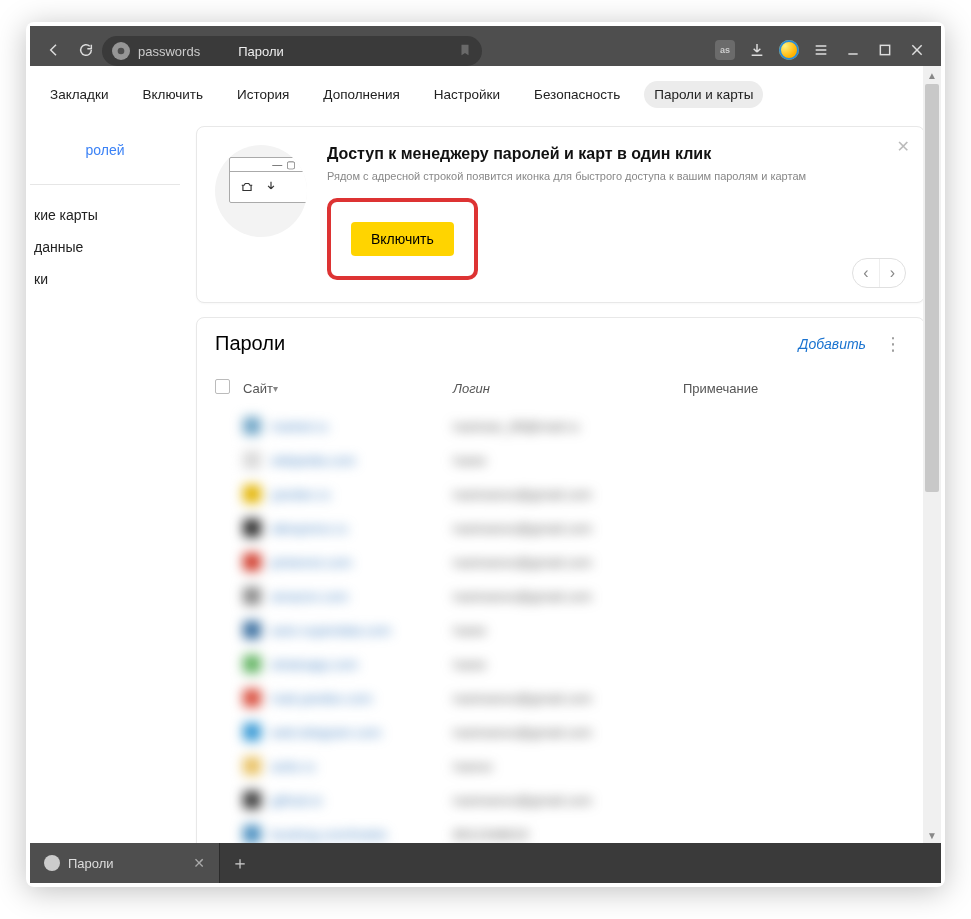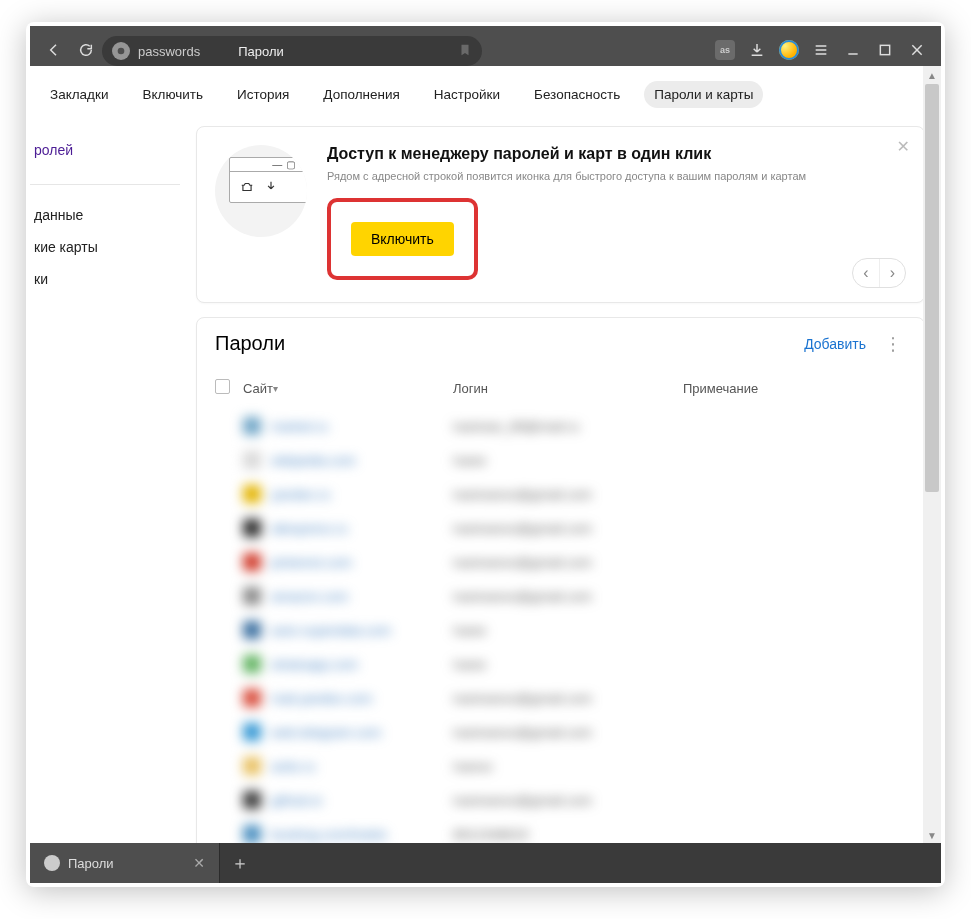--- a/index.html
+++ b/index.html
@@ -25,21 +25,21 @@
 .scroll-track { position:absolute; top:18px; bottom:18px; left:0; right:0; }
 .scroll-thumb { position:absolute; left:2px; right:2px; top:0; height:55%; background:#c8c8c8; border-radius:2px; }
 
 
 .navtabs { height: 56px; display:flex; align-items:center; gap: 14px; padding: 0 10px; font-size: 13.5px; color:#222; border-bottom: 0; }
 .navtab { padding: 6px 10px; border-radius: 14px; cursor:pointer; white-space:nowrap; }
 .navtab.active { background: #ececec; }
 
 .main-row { display:flex; height: calc(100% - 56px); }
 .sidebar { width: 150px; padding: 14px 0 0 0; }
-.side-search { height: 34px; border-bottom: 0; padding: 6px 4px; color:#4c1d95; font-size:14px; }
+.side-search { height: 34px; border-bottom: 0; padding: 6px 4px; color:#3b82f6; font-size:14px;text-align:center; }
 .side-sep { height: 1px; background:#e6e6e6; margin: 14px 0; }
 .side-item { padding: 8px 4px; font-size: 14px; color:#222; cursor:pointer; }
 
 .content { flex:1; padding: 0 16px 16px 16px; overflow:hidden; }
 
 .promo { background:#fff; border:1px solid #e8e8e8; border-radius:8px; padding: 18px 18px 22px 18px; position:relative; display:flex; gap: 20px; margin-top: 4px; box-shadow: 0 1px 2px rgba(0,0,0,.03); }
 .promo-illus { width: 92px; height: 92px; border-radius:50%; background:#f3f3f3; position:relative; flex-shrink:0; overflow:hidden; }
 .promo-illus .win { position:absolute; top:12px; left:14px; right:-6px; background:#fff; border:1px solid #aaa; border-radius:2px; }
 .promo-illus .winhdr { height:14px; border-bottom:1px solid #aaa; display:flex; justify-content:flex-end; align-items:center; gap:4px; padding:0 4px; font-size:10px; color:#555; }
 .promo-illus .winbody { height:30px; display:flex; align-items:center; gap:10px; padding-left:10px; }
@@ -49,27 +49,27 @@
 .promo-btn-wrap { margin-top: 14px; display:inline-block; padding: 20px; border: 4px solid #d33; border-radius: 10px; }
 .promo-btn { background:#ffd400; border:none; padding: 9px 20px; font-size:14px; border-radius:4px; cursor:pointer; }
 .promo-close { position:absolute; top:10px; right:14px; color:#bbb; cursor:pointer; font-size:16px; }
 .promo-nav { position:absolute; bottom:14px; right:18px; display:flex; border:1px solid #e0e0e0; border-radius:18px; overflow:hidden; }
 .promo-nav-btn { width:26px; height:28px; display:flex; align-items:center; justify-content:center; color:#888; cursor:pointer; }
 .promo-nav-btn + .promo-nav-btn { border-left:1px solid #eee; }
 
 .panel { background:#fff; border:1px solid #e8e8e8; border-radius:8px; margin-top: 14px; padding: 14px 18px 8px 18px; box-shadow: 0 1px 2px rgba(0,0,0,.03); }
 .panel-hdr { display:flex; align-items:center; margin-bottom: 18px; }
 .panel-hdr h2 { font-size: 20px; font-weight: 400; flex:1; }
-.add-link { color:#1a73d0; font-size:14px; cursor:pointer; margin-right: 14px; }
+.add-link { color:#1a73d0; font-size:14px; cursor:pointer; margin-right: 14px; font-style: italic; }
 .more-btn { color:#999; font-size:18px; cursor:pointer; padding:0 4px; }
 
 .tbl-hdr { display:flex; align-items:center; font-size:13px; color:#555; padding: 6px 0 12px 0; }
 .col-chk { width: 28px; }
 .col-site { width: 210px; display:flex; align-items:center; }
-.col-login { width: 230px; }
+.col-login { width: 230px; font-style: italic; }
 .col-note { flex:1; }
 .chkbox { width:15px; height:15px; border:1.5px solid #bbb; border-radius:2px; display:inline-block; cursor:pointer; }
 .sort-caret { font-size:10px; color:#888; }
 
 .rows { filter: blur(6px); }
 .row { display:flex; align-items:center; padding: 8px 0; font-size:13.5px; color:#333; }
 .row .fav { width:18px; height:18px; border-radius:3px; margin-right:10px; }
 .row .sitetxt { width:182px; color:#3a7bbf; white-space:nowrap; overflow:hidden; }
 .row .logintxt { width:230px; color:#555; white-space:nowrap; overflow:hidden; }
 
@@ -156,22 +156,22 @@
       <div class="navtab">Дополнения</div>
       <div class="navtab">Настройки</div>
       <div class="navtab">Безопасность</div>
       <div class="navtab active">Пароли и карты</div>
     </div>
   <div class="main-row">
     <div class="sidebar">
       <div class="side-search">ролей</div>
       <div class="side-sep"></div>
       <div id="side-items">
+          <div class="side-item">кие карты</div>
           <div class="side-item">данные</div>
-          <div class="side-item">кие карты</div>
           <div class="side-item">ки</div>
         </div>
     </div>
 
     <div class="content">
       <div class="promo">
         <div class="promo-illus">
           <div class="win">
             <div class="winhdr">
                 <span>—</span>

